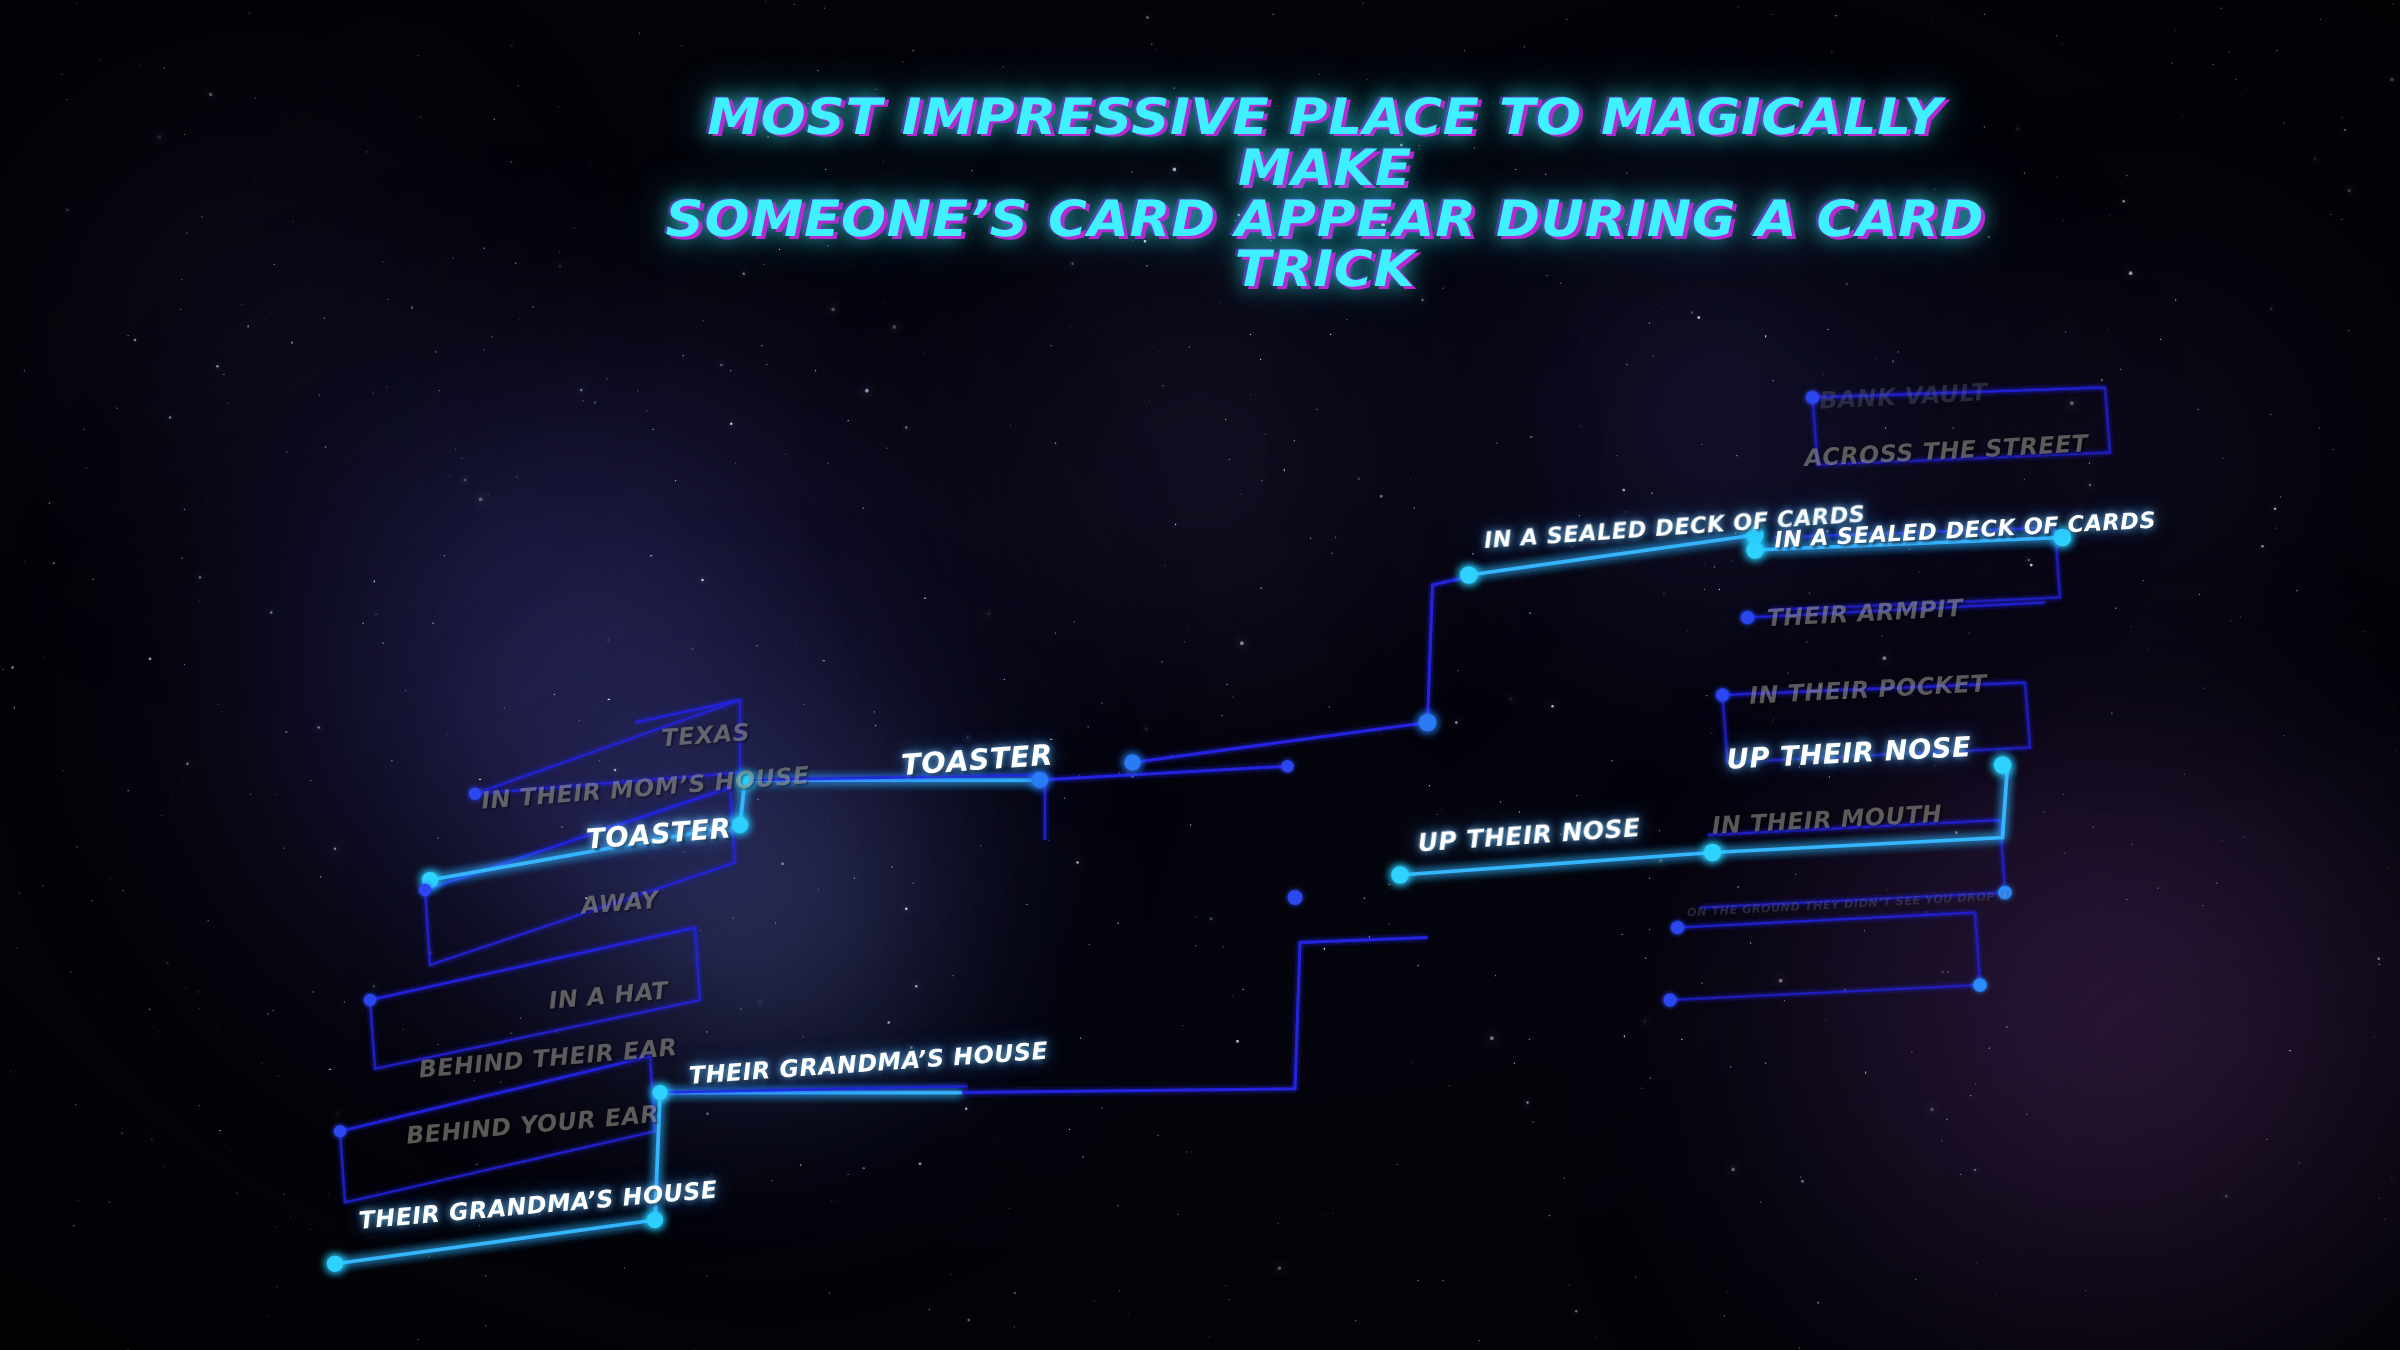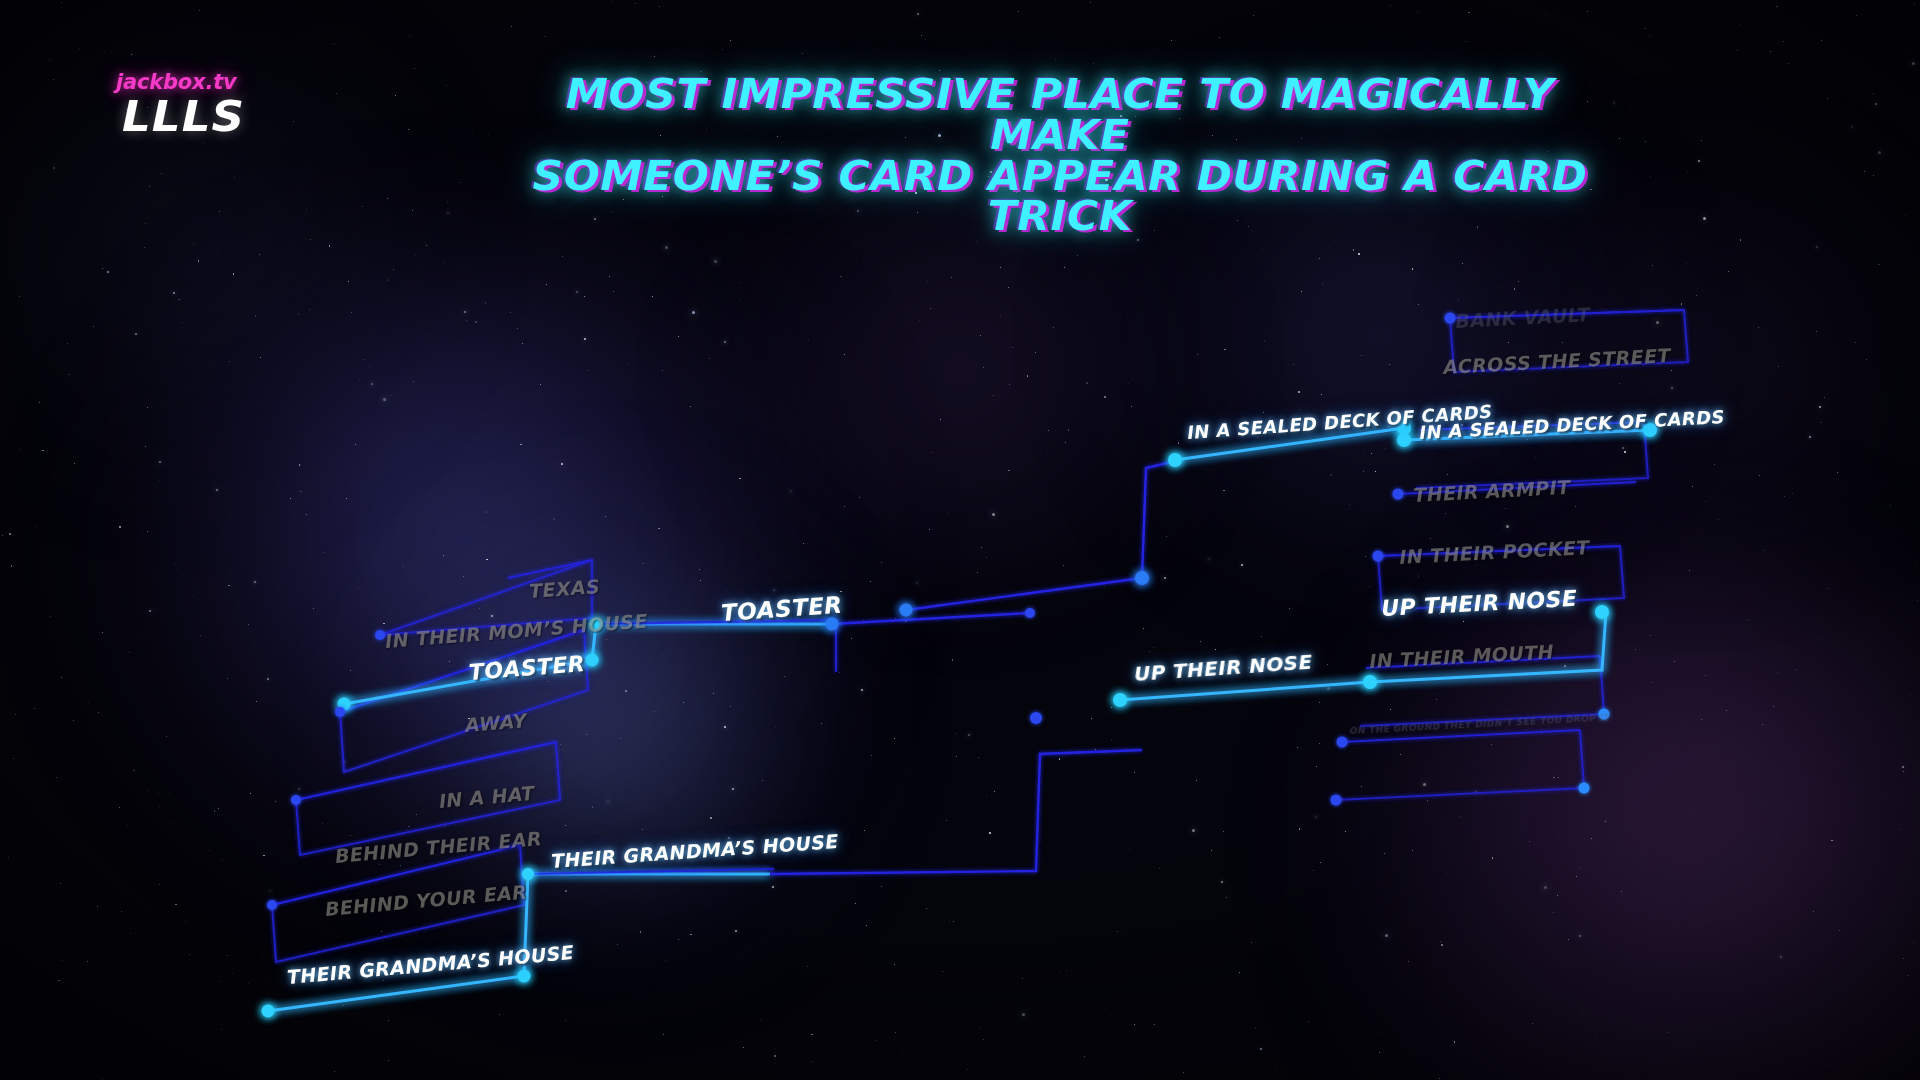--- a/index.html
+++ b/index.html
@@ -861,24 +861,20 @@
       <i class="st" style="left:1154.3px;top:1023.5px;width:0.9px;height:0.9px;background:rgba(255,255,255,0.75);"></i>
       <i class="st" style="left:999.7px;top:267.0px;width:0.9px;height:0.9px;background:rgba(255,255,255,0.76);"></i>
       <i class="st" style="left:1818.8px;top:405.9px;width:2.1px;height:2.1px;background:rgba(255,255,255,0.85);box-shadow:0 0 5.0px rgba(200,225,255,.6);"></i>
       <i class="st" style="left:1446.9px;top:872.4px;width:0.9px;height:0.9px;background:rgba(255,255,255,0.15);"></i>
       <i class="st" style="left:1385.4px;top:933.6px;width:3.1px;height:3.1px;background:rgba(255,255,255,0.45);box-shadow:0 0 7.4px rgba(200,225,255,.6);"></i>
       <i class="st" style="left:174.2px;top:563.0px;width:0.9px;height:0.9px;background:rgba(255,255,255,0.28);"></i>
       <i class="st" style="left:208.5px;top:849.7px;width:0.9px;height:0.9px;background:rgba(255,255,255,0.32);"></i>
     </div>
   <div class="vign"></div>
 
-  <div class="logo">
-    <div class="logo-top">jackbox.tv</div>
-    <div class="logo-main">LLLS</div>
-  </div>
 
   <div class="title">MOST IMPRESSIVE PLACE TO MAGICALLY MAKE
 SOMEONE’S CARD APPEAR DURING A CARD TRICK</div>
 
   <div id="bracket">
     <svg viewBox="0 0 1920 1080" xmlns="http://www.w3.org/2000/svg">
       <defs>
         <filter id="glowA" x="-60%" y="-60%" width="220%" height="220%">
           <feGaussianBlur stdDeviation="4" result="b"></feGaussianBlur>
           <feMerge>

